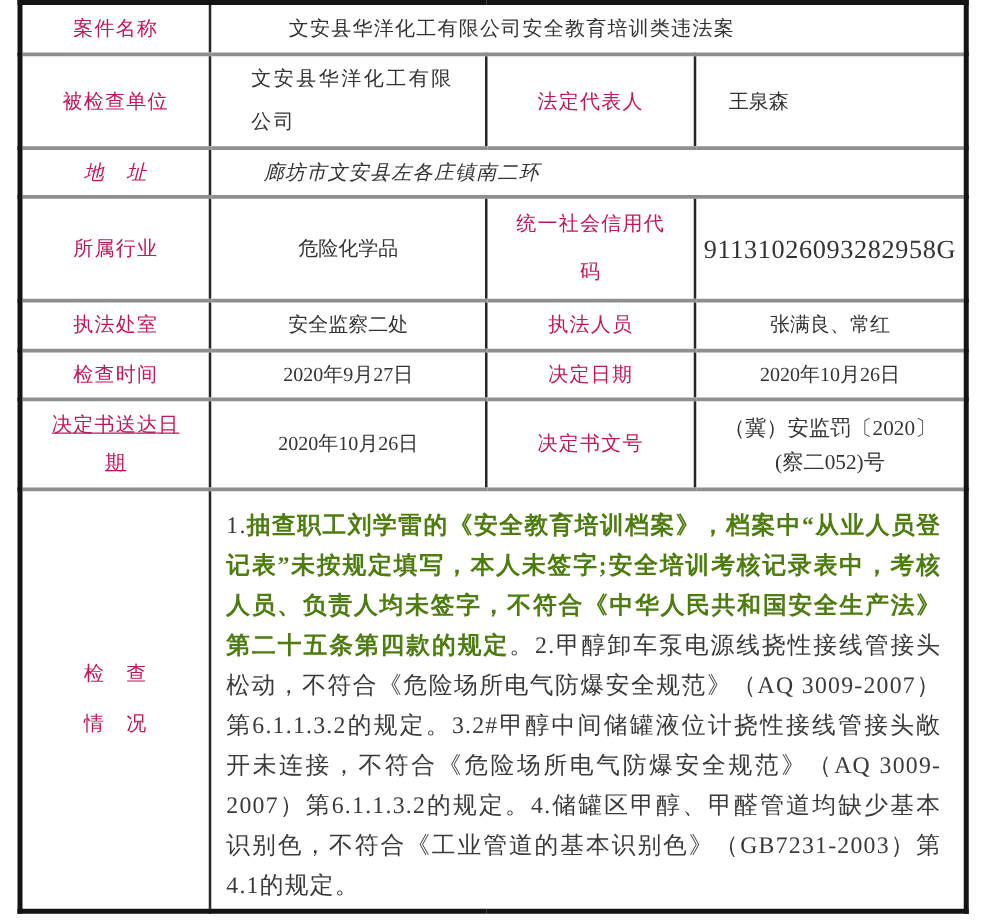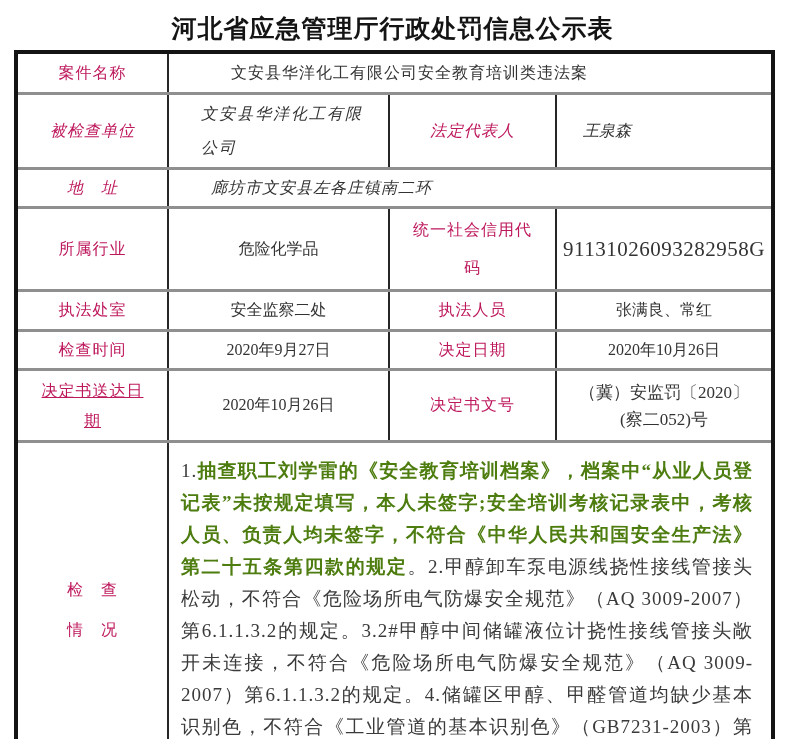--- a/index.html
+++ b/index.html
@@ -19,21 +19,21 @@
   }
   td {
     border-left: 2px solid #262626; border-right: 2px solid #262626;
     border-top: 3px solid #8f8f8f; border-bottom: 3px solid #8f8f8f;
     font-size: 16px; color: #333333; vertical-align: middle;
     padding: 2px 4px; overflow: hidden;
   }
   td.label { text-align: center; letter-spacing: 1px; color: #be185d; }
   td.center { text-align: center; }
   .r1 td { height: 34px; }
-  .r2 td { height: 66px; font-style: italic; }
+  .r2 td { height: 66px; }
   .r3 td { height: 32px; font-style: italic; }
   .r4 td { height: 67px; }
   .r5 td { height: 33px; }
   .r6 td { height: 32px; }
   .r7 td { height: 65px; }
   .r8 td { height: 318px; }
   .pad-merged-1 { padding-left: 62px; letter-spacing: 1px; }
   .pad-merged-2 { padding-left: 42px; letter-spacing: 1px; }
   .unit-value div { width: 170px; margin-left: 28px; letter-spacing: 2px; line-height: 34px; }
   .pad-left-sm { padding-left: 26px; }
@@ -49,21 +49,20 @@
     padding: 10px 14px 0 8px; font-size: 19px; line-height: 32px;
     letter-spacing: 1px; color: #3a3a3a; text-align: justify;
   }
   .findings-text .hl { color: #4d7c0f; font-weight: 700; }
 </style>
 </head>
 <body>
 
 <div class="page">
 
-  <h1 class="title">河北省应急管理厅行政处罚信息公示表</h1>
 
   <table class="doc-table">
     <colgroup>
       <col style="width:152px">
         <col style="width:221px">
         <col style="width:167px">
         <col style="width:217px">
     </colgroup>
 
     <tbody>

